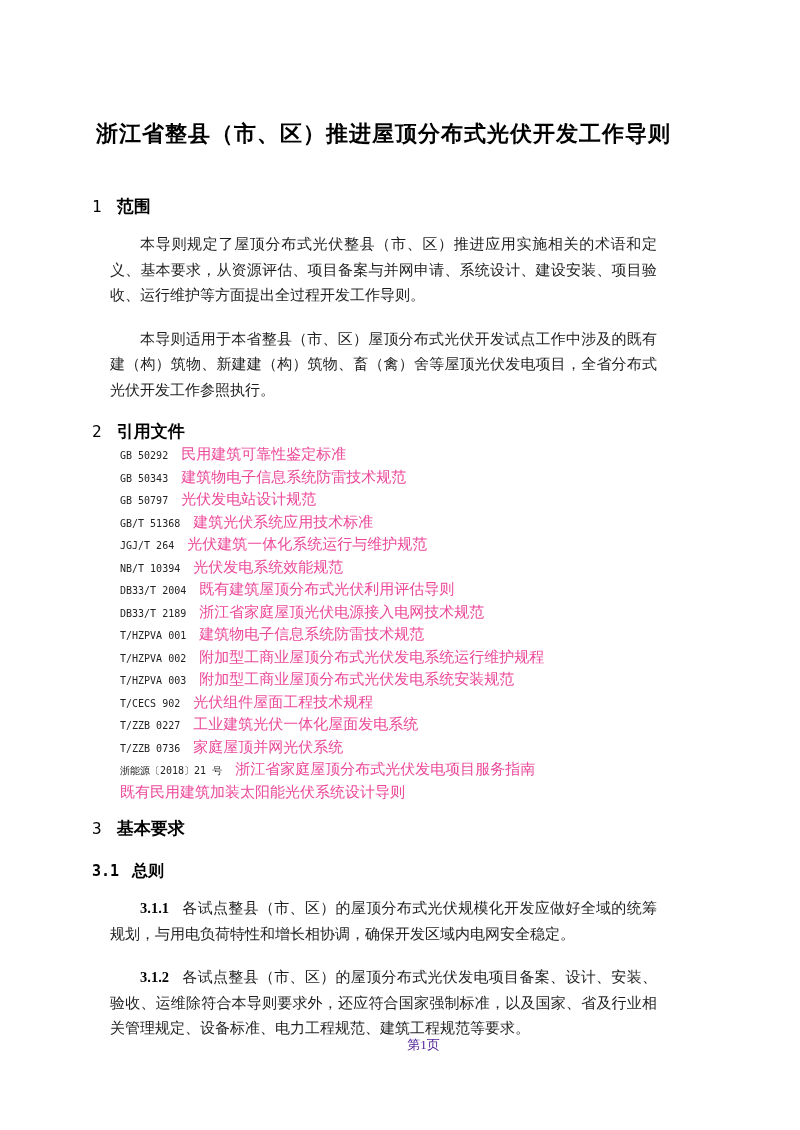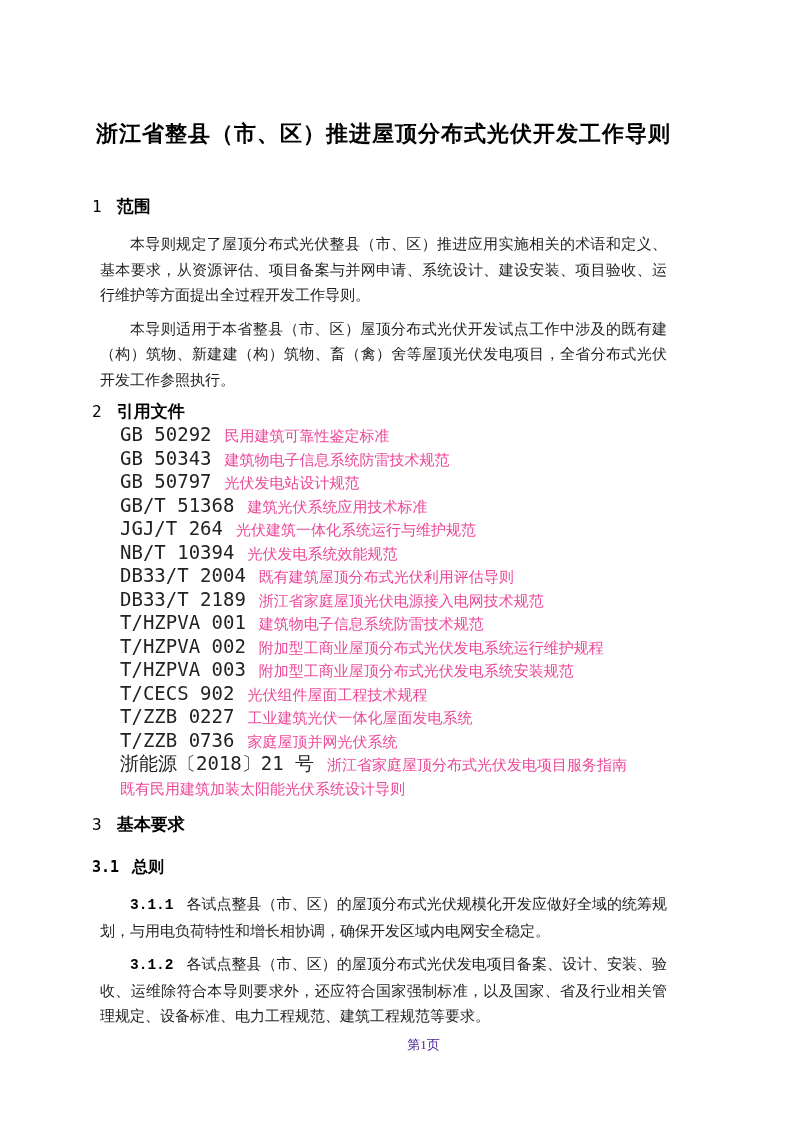--- a/index.html
+++ b/index.html
@@ -55,50 +55,50 @@
     font-size: 16px;
     line-height: 21px;
   }
   .sub-heading .h-num {
     font-family: "DejaVu Sans Mono", "Liberation Mono", monospace;
     font-weight: 700;
     font-size: 15px;
     margin-right: 13px;
   }
   p.body-para {
-    margin: 8px;
+    margin: 18px;
     font-size: 15px;
     line-height: 25.5px;
     text-align: justify;
     text-indent: 2em;
     color: #1f1f1f;
   }
   p.first-after-heading { margin-top: 14px; }
   p.clause-para { margin-top: 14px; }
   p.clause-para + p.clause-para { margin-top: 6px; }
   .clause-num {
-    font-family: Liberation Mono, monospace;
+    font-family: Liberation Serif, serif;
     font-weight: 700;
     color: #000;
     margin-right: 13px;
     font-size: 14.5px;
   }
   ul.ref-list {
     list-style: none;
     margin: 0;
     padding: 1px 0 0 28px;
   }
   ul.ref-list li {
     font-size: 15px;
     line-height: 21.5px;
     white-space: nowrap;
   }
   .ref-code {
     font-family: "DejaVu Sans Mono", "Liberation Mono", monospace;
-    font-size: 19px;
+    font-size: 10px;
     color: #222;
     text-align: center;
   }
   .ref-code:not(:empty) { margin-right: 13px; }
   .ref-title { color: #ec4899; }
   .footer {
     position: absolute;
     left: 92px;
     right: 45px;
     top: 1036px;

